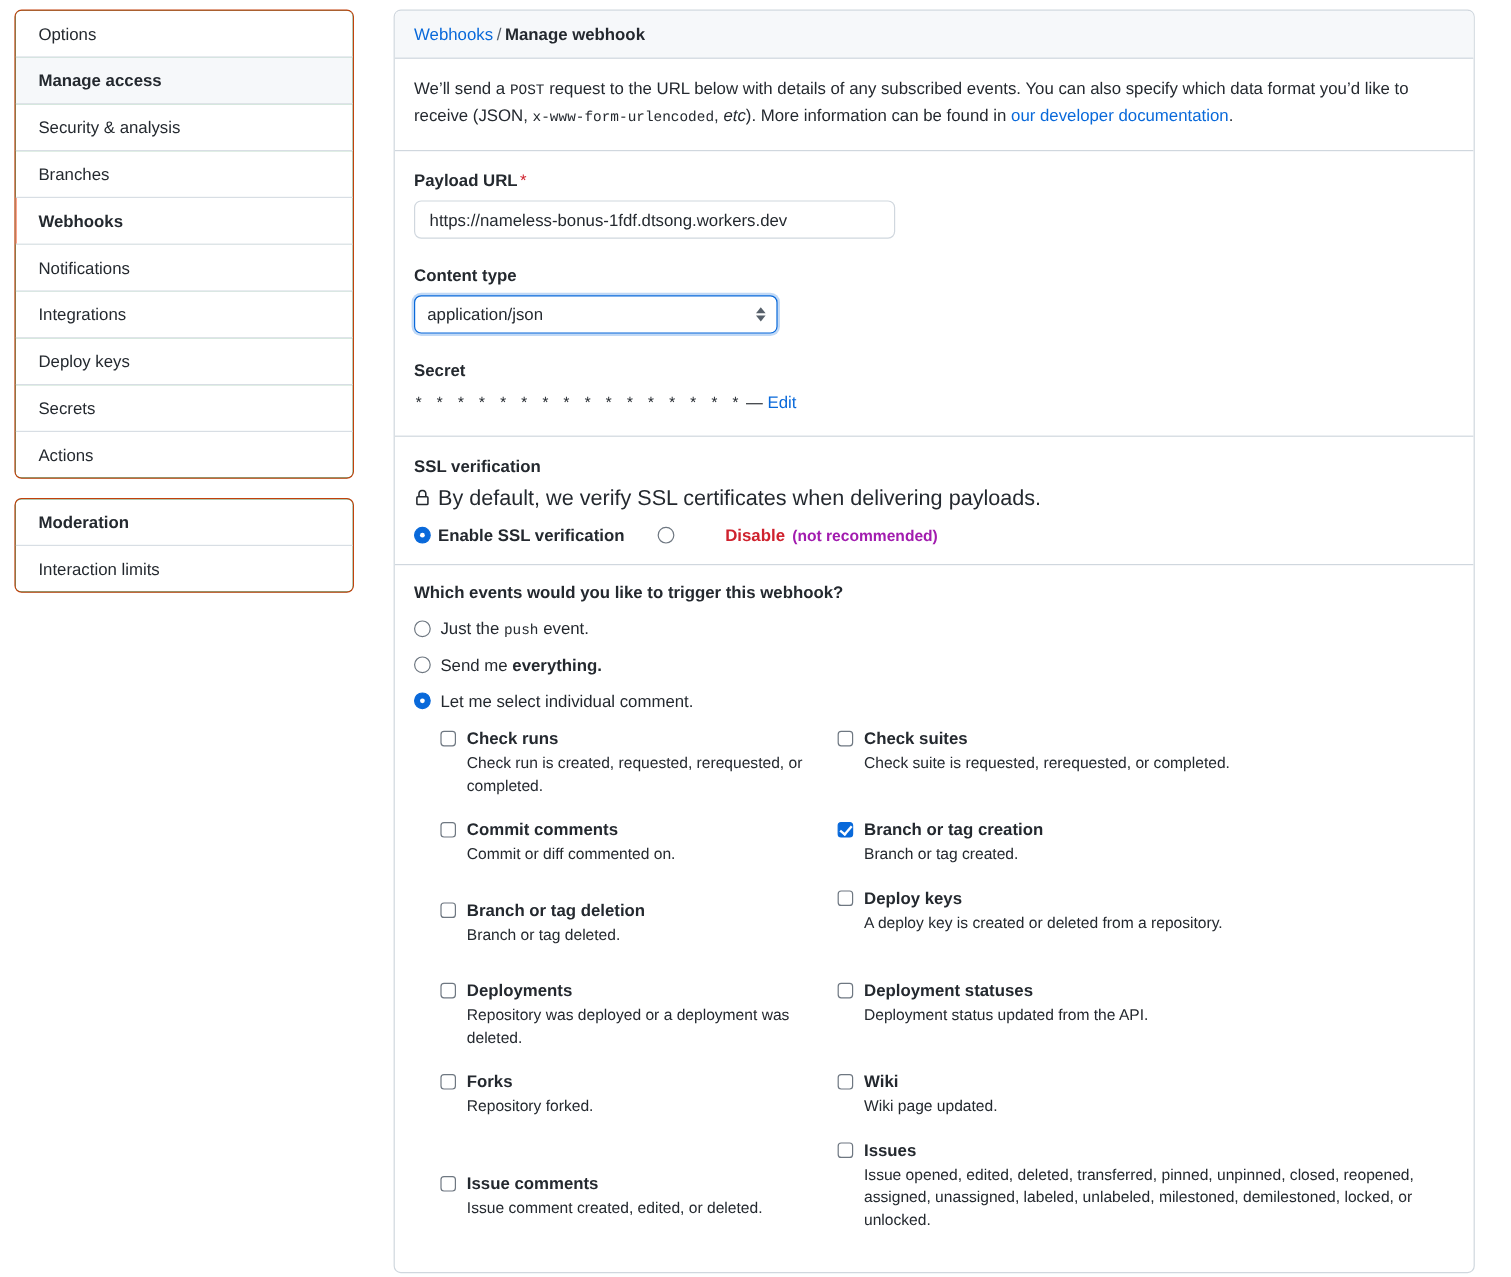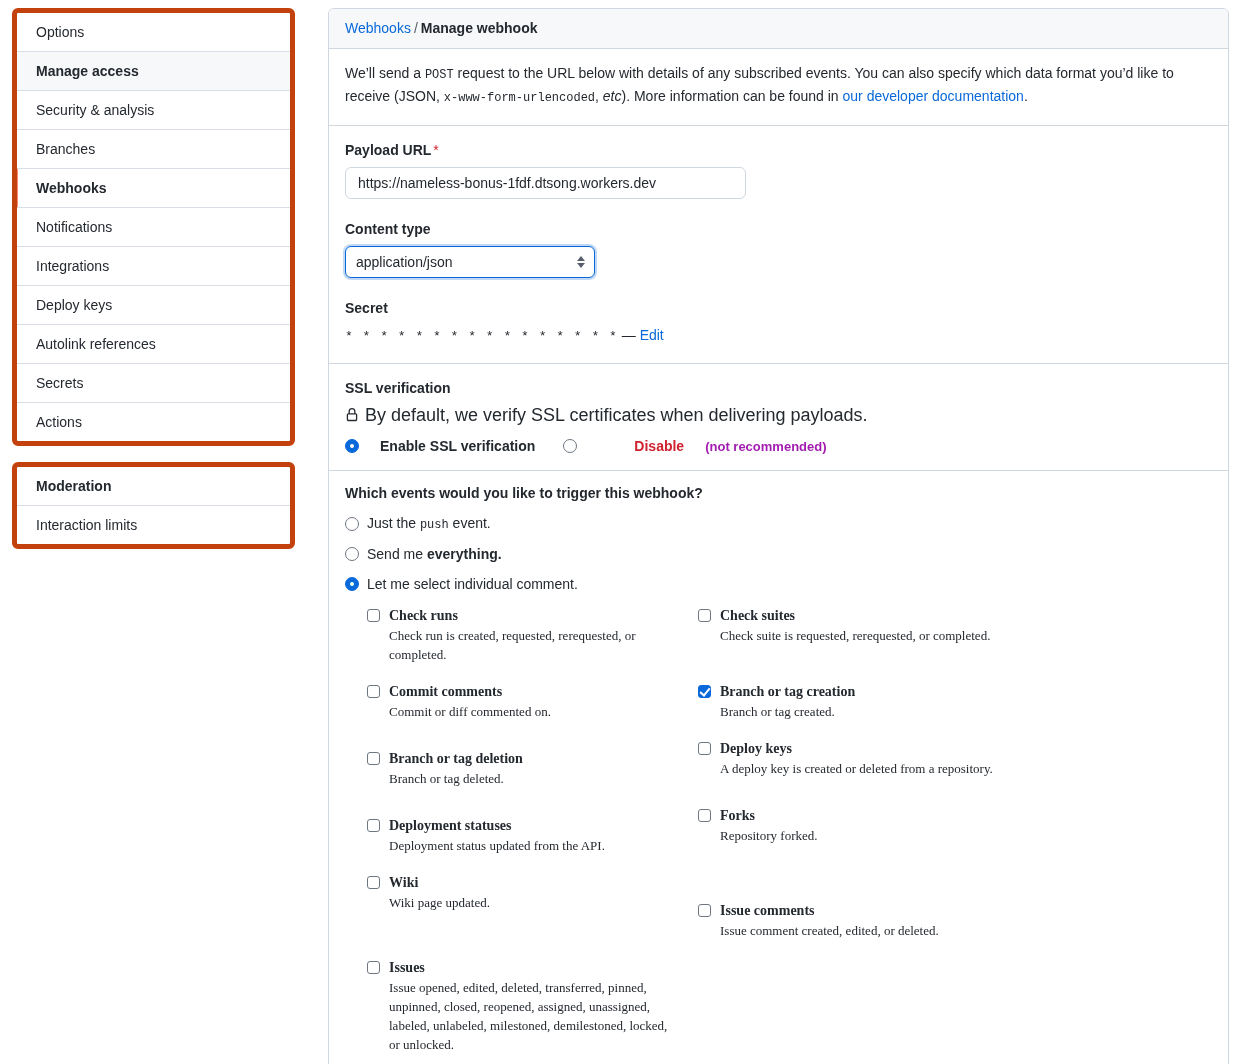--- a/index.html
+++ b/index.html
@@ -9,21 +9,21 @@
     font-family: "Liberation Sans", sans-serif;
     color: #24292f;
   }
   body { width: 1259px; height: 1064px; overflow: hidden; }
 
   .page { display: flex; align-items: flex-start; }
 
   
   .sidebar { width: 283px; margin-left: 12px; padding-top: 8px; flex: 0 0 auto; }
   .nav-card {
-    border: 5px solid #c2410c;
+    border: 1px solid #c2410c;
     border-radius: 6px;
     overflow: hidden;
     background: #15803d;
     margin-bottom: 16px;
   }
   .nav-item {
     display: block;
     padding: 9px 19px;
     font-size: 14px;
     line-height: 20px;
@@ -106,21 +106,21 @@
     line-height: 20px;
     border: 1px solid #d0d7de;
     border-radius: 6px;
     color: #24292f;
     background: #fff;
     font-family: "Liberation Sans", sans-serif;
   }
 
   .select-wrap {
     position: relative;
-    width: 250px;
+    width: 303px;
     height: 32px;
     border: 1px solid #0969da;
     border-radius: 6px;
     box-shadow: 0 0 0 2px rgba(9,105,218,.25);
     background: #fff;
     display: flex;
     align-items: center;
     padding: 0 10px;
     font-size: 14px;
   }
@@ -136,21 +136,21 @@
   .secret-row { font-size: 14px; line-height: 21px; }
   .secret-dots {
     font-family: "Liberation Mono", monospace;
     letter-spacing: 1px;
     font-size: 13px;
     color: #24292f;
   }
 
   .ssl-note { font-size: 18px; line-height: 20px; color: #24292f; display: flex; align-items: center; gap: 6px; margin-bottom: 13px;}
   .radio-row { display: flex; align-items: center; gap: 28px; font-size: 14px; }
-  .radio-item { display: flex; align-items: center; gap: 21px; cursor: pointer; }
+  .radio-item { display: flex; align-items: center; gap: 6px; cursor: pointer; }
   .radio {
     width: 14px; height: 14px; border-radius: 50%;
     border: 1px solid #6e7781; background: #fff; flex: 0 0 auto;
     position: relative;
   }
   .radio.checked { border-color: #0969da; background: #0969da; }
   .radio.checked::after {
     content: ""; position: absolute; left: 4px; top: 4px;
     width: 4px; height: 4px; border-radius: 50%; background: #fff;
   }
@@ -163,21 +163,21 @@
 
   .events-grid {
     margin-top: 8px;
     margin-left: 22px;
     display: grid;
     grid-template-columns: 313px 1fr;
     column-gap: 18px;
   }
   .event-cell { padding: 0 0 18px 0; }
   .event-cell.col2 { }
-  .event-inner { display: flex; gap: 9px; font-family: Liberation Serif, serif; }
+  .event-inner { display: flex; gap: 9px; }
   .cb {
     width: 13px; height: 13px; flex: 0 0 auto; margin-top: 3px;
     border: 1px solid #6e7781; border-radius: 3px; background: #fff; position: relative;
   }
   .cb.checked { background: #0969da; border-color: #0969da; }
   .cb.checked::after {
     content: "";
     position: absolute; left: 3px; top: 0px;
     width: 4px; height: 8px;
     border-right: 2px solid #fff; border-bottom: 2px solid #fff;
@@ -197,21 +197,20 @@
   <nav class="sidebar">
     <div class="nav-card">
       <a class="nav-item">Options</a>
       <a class="nav-item selected-soft">Manage access</a>
       <a class="nav-item">Security &amp; analysis</a>
       <a class="nav-item">Branches</a>
       <a class="nav-item current">Webhooks</a>
       <a class="nav-item">Notifications</a>
       <a class="nav-item">Integrations</a>
       <a class="nav-item">Deploy keys</a>
-      <a class="nav-item">Autolink references</a>
       <a class="nav-item">Secrets</a>
       <a class="nav-item">Actions</a>
     </div>
 
     <div class="nav-card">
       <div class="nav-header">Moderation</div>
       <a class="nav-item">Interaction limits</a>
     </div>
   </nav>
 
@@ -342,20 +341,29 @@
         <div class="event-cell col2">
           <div class="event-inner">
             <span class="cb"></span>
             <div>
               <div class="event-title">Deploy keys</div>
               <div class="event-desc">A deploy key is created or deleted from a repository.</div>
             </div>
           </div>
         </div>
 
+        <div class="event-cell pad-top-10">
+          <div class="event-inner">
+            <span class="cb"></span>
+            <div>
+              <div class="event-title">Deployments</div>
+              <div class="event-desc">Repository was deployed or a deployment was deleted.</div>
+            </div>
+          </div>
+        </div>
 
         <div class="event-cell col2 pad-top-10">
           <div class="event-inner">
             <span class="cb"></span>
             <div>
               <div class="event-title">Deployment statuses</div>
               <div class="event-desc">Deployment status updated from the API.</div>
             </div>
           </div>
         </div>

